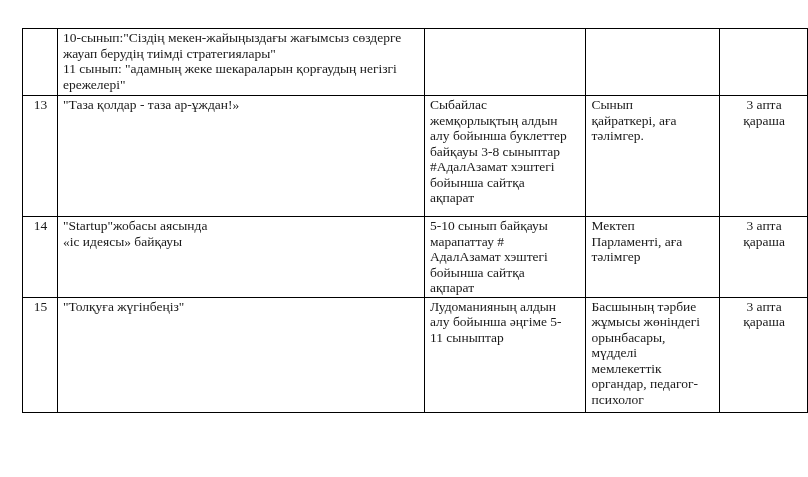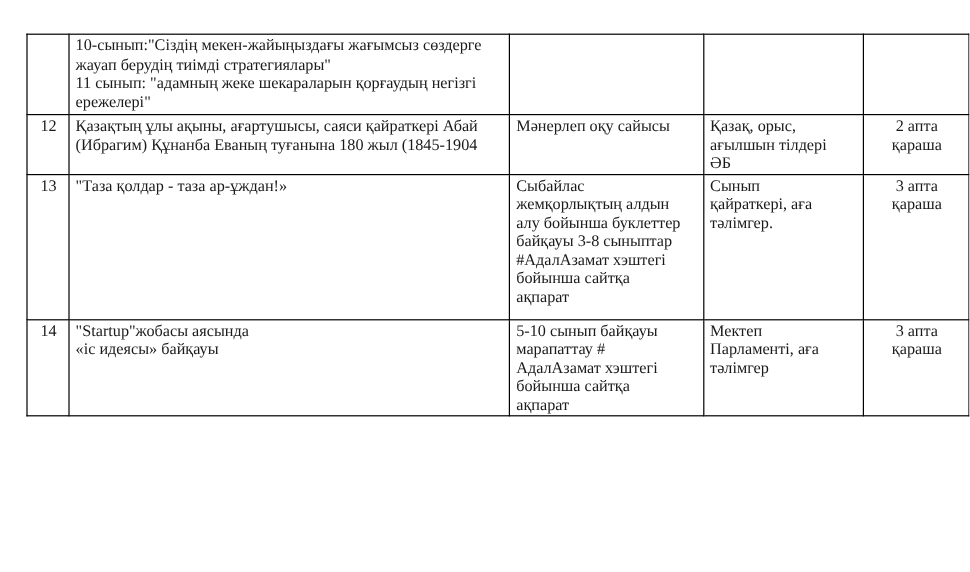--- a/index.html
+++ b/index.html
@@ -53,31 +53,20 @@
       <tr class="r-a">
         <td class="c-no"></td>
         <td class="c-act">10-сынып:"Сіздің мекен-жайыңыздағы жағымсыз сөздерге
 жауап берудің тиімді стратегиялары"
 11 сынып: "адамның жеке шекараларын қорғаудың негізгі
 ережелері"</td>
         <td class="c-form"></td>
         <td class="c-resp"></td>
         <td class="c-date"></td>
       </tr>
-      <tr class="r-12">
-        <td class="c-no">12</td>
-        <td class="c-act">Қазақтың ұлы ақыны, ағартушысы, саяси қайраткері Абай
-(Ибрагим) Құнанба Еваның туғанына 180 жыл (1845-1904</td>
-        <td class="c-form">Мәнерлеп оқу сайысы</td>
-        <td class="c-resp">Қазақ, орыс,
-ағылшын тілдері
-ӘБ</td>
-        <td class="c-date">2 апта
-қараша</td>
-      </tr>
       <tr class="r-13">
         <td class="c-no">13</td>
         <td class="c-act">"Таза қолдар - таза ар-ұждан!»</td>
         <td class="c-form">Сыбайлас
 жемқорлықтың алдын
 алу бойынша буклеттер
 байқауы 3-8 сыныптар
 #АдалАзамат хэштегі
 бойынша сайтқа
 ақпарат</td>
@@ -95,15 +84,31 @@
 марапаттау #
 АдалАзамат хэштегі
 бойынша сайтқа
 ақпарат</td>
         <td class="c-resp">Мектеп
 Парламенті, аға
 тәлімгер</td>
         <td class="c-date">3 апта
 қараша</td>
       </tr>
+      <tr class="r-15">
+        <td class="c-no">15</td>
+        <td class="c-act">"Толқуға жүгінбеңіз"</td>
+        <td class="c-form">Лудоманияның алдын
+алу бойынша әңгіме 5-
+11 сыныптар</td>
+        <td class="c-resp">Басшының тәрбие
+жұмысы жөніндегі
+орынбасары,
+мүдделі
+мемлекеттік
+органдар, педагог-
+психолог</td>
+        <td class="c-date">3 апта
+қараша</td>
+      </tr>
     </tbody>
   </table>
 </div>
 
 </body></html>

